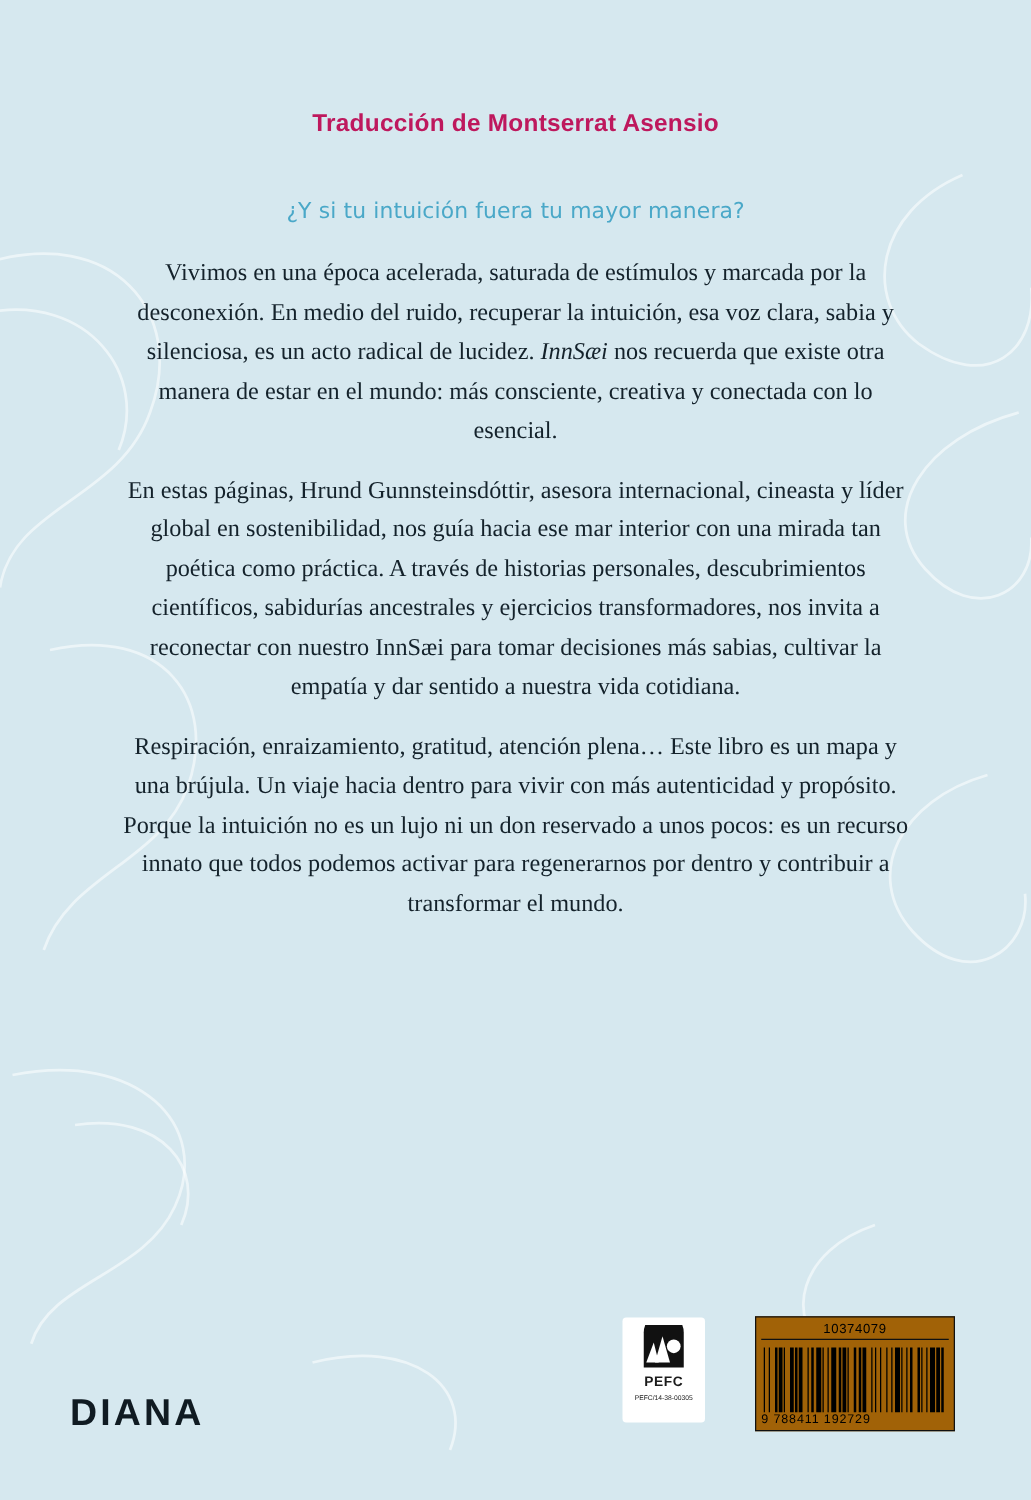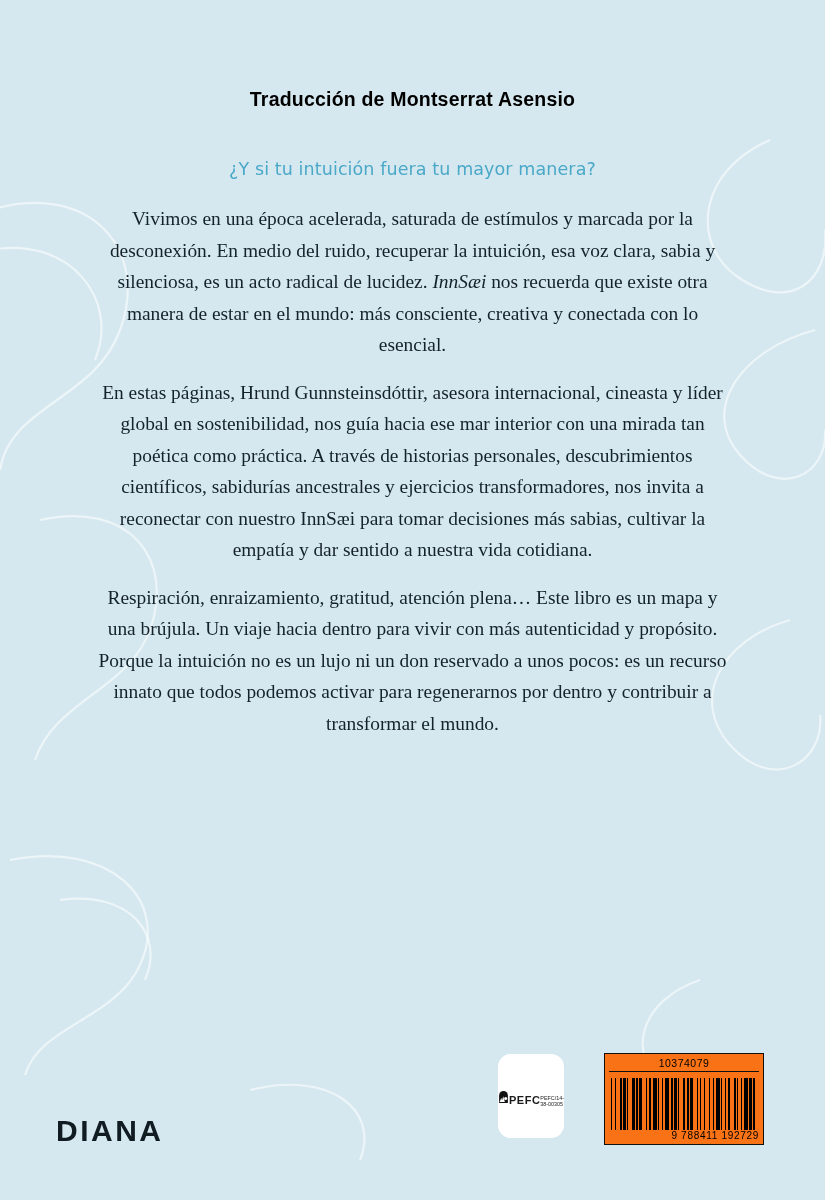--- a/index.html
+++ b/index.html
@@ -28,21 +28,21 @@
     width: 100%;
     height: 100%;
   }
 
   .translator {
     text-align: center;
     font-family: "Liberation Sans", sans-serif;
     font-weight: bold;
     font-size: 19.5px;
     letter-spacing: 0.2px;
-    color: #000000;
+    color: #be185d;
     padding-top: 88px;
   }
 
   .tagline {
     text-align: center;
     font-family: "DejaVu Sans", sans-serif;
     font-size: 17.5px;
     color: #4aa8c8;
     margin-top: 48px;
     letter-spacing: 0.1px;
@@ -87,23 +87,23 @@
     color: #101b22;
   }
 
   .pefc {
     position: absolute;
     left: 498px;
     bottom: 62px;
     width: 66px;
     height: 84px;
     background: #ffffff;
-    border-radius: 13px;
+    border-radius: 3px;
     display: flex;
-    flex-direction: row;
+    flex-direction: column;
     align-items: center;
     justify-content: flex-start;
     padding-top: 6px;
   }
 
   .pefc-logo {
     width: 40px;
     height: 38px;
   }
 
@@ -122,21 +122,21 @@
     color: #1b1b1b;
     margin-top: 4px;
   }
 
   .barcode-box {
     position: absolute;
     left: 604px;
     bottom: 55px;
     width: 160px;
     height: 92px;
-    background: #f97316;
+    background: #a16207;
     border: 1px solid #111;
     padding: 3px 4px 2px 4px;
     display: flex;
     flex-direction: column;
   }
 
   .barcode-num {
     text-align: center;
     font-family: "Liberation Sans", sans-serif;
     font-size: 10.5px;
@@ -154,21 +154,21 @@
     padding: 4px 2px 0 2px;
     overflow: hidden;
   }
 
   .barcode-bars span {
     display: block;
     background: #000;
   }
 
   .isbn {
-    text-align: right;
+    text-align: left;
     font-family: "Liberation Sans", sans-serif;
     font-size: 10px;
     letter-spacing: 0.7px;
     color: #000;
     padding-bottom: 1px;
   }
 </style>
 </head>
 <body>
 

